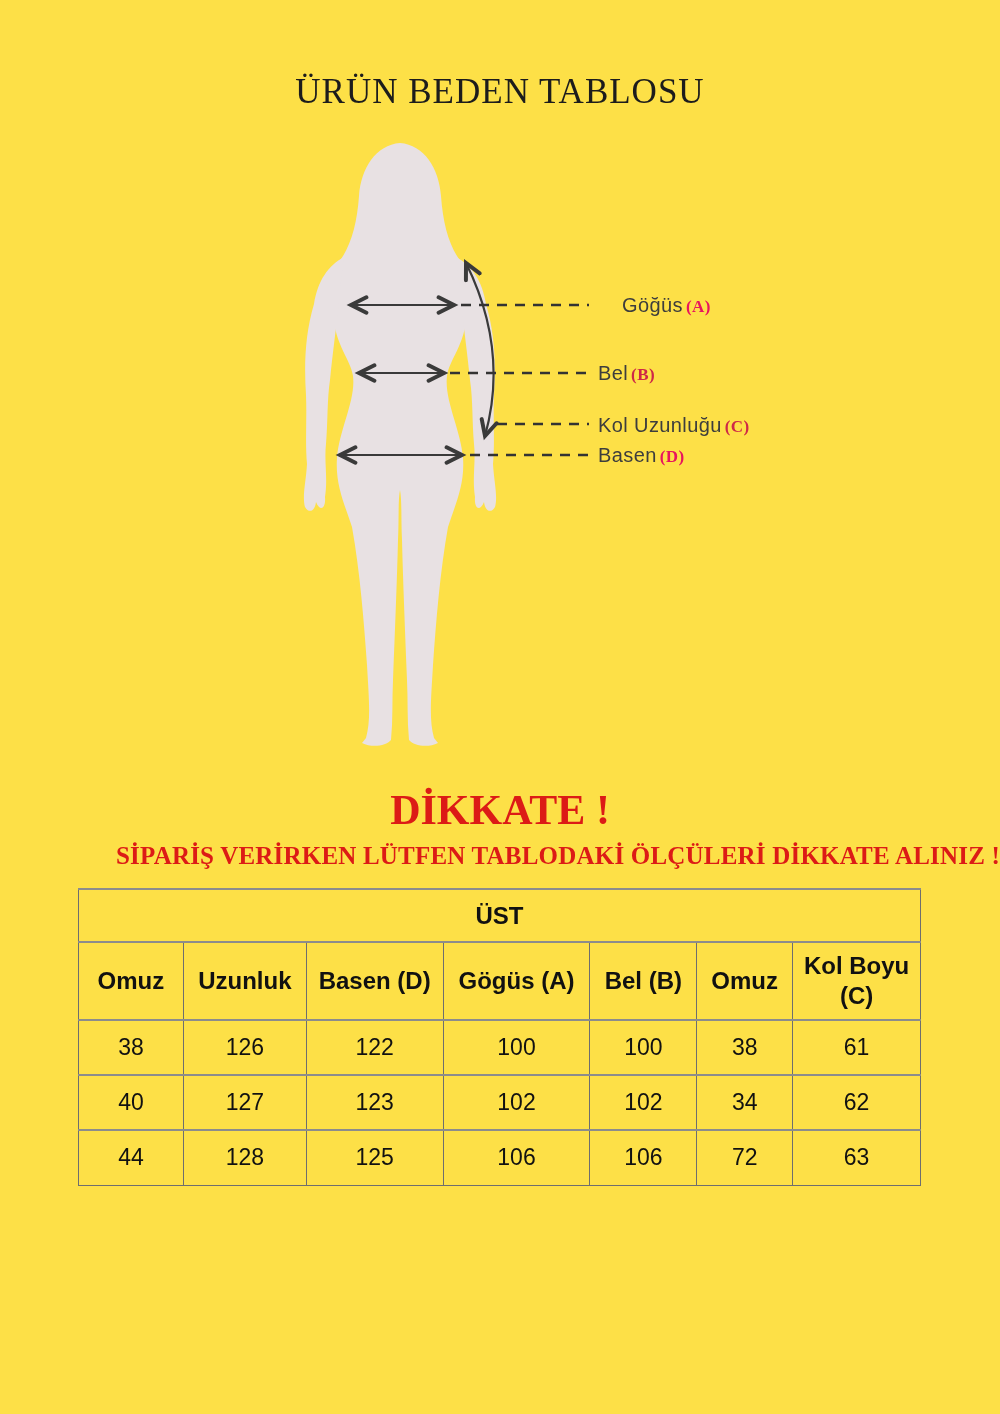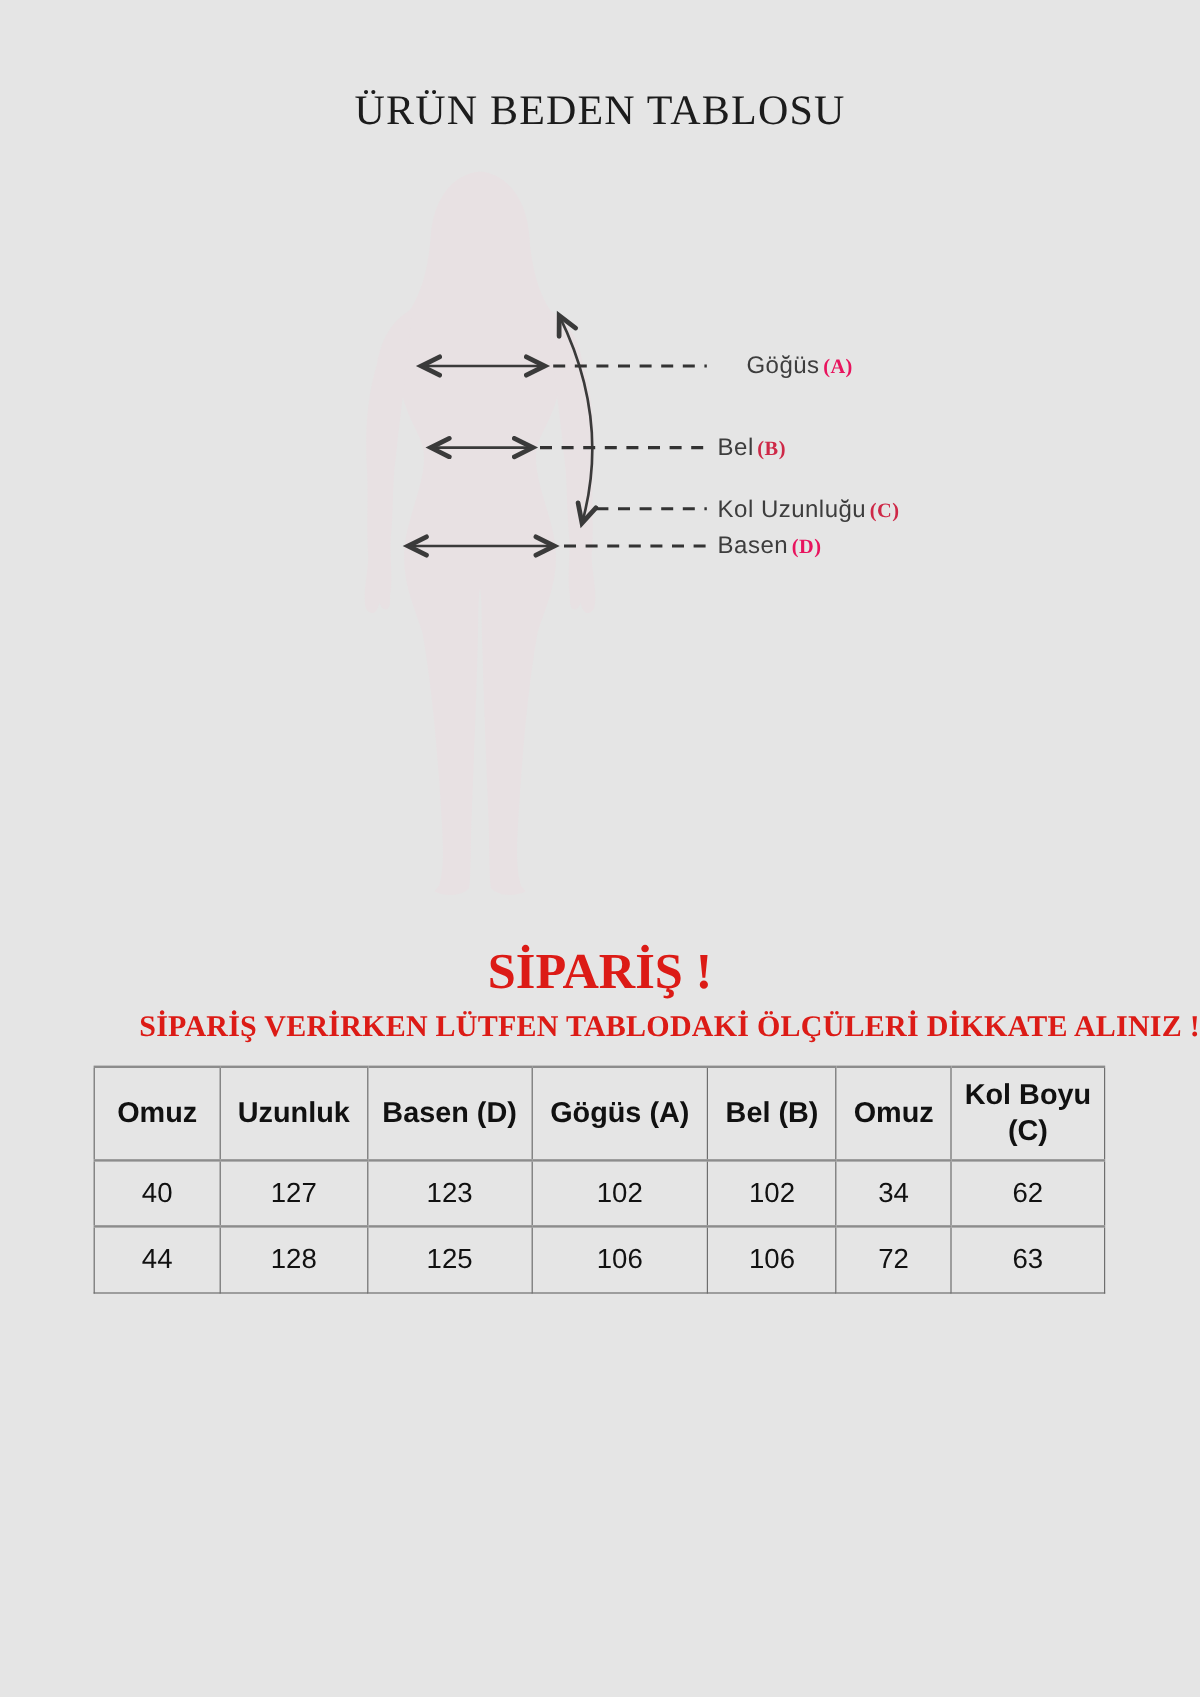--- a/index.html
+++ b/index.html
@@ -1,20 +1,20 @@
 <!DOCTYPE html>
 <html><head>
 <meta charset="utf-8">
 <style>
   html,body{margin:0;padding:0;background:#ffffff;}
   .page{
     position:relative;
     width:1000px;height:1414px;
     margin:0 auto;
-    background:#e5e5e5;
+    background:#fde047;
     font-family:"Liberation Sans",sans-serif;
     overflow:hidden;
   }
   .page-title{
     position:absolute;top:72px;left:0;width:100%;
     text-align:center;
     font-family:"Liberation Serif",serif;
     font-size:35px;font-weight:400;color:#1c1c1c;
     letter-spacing:1px;
   }
@@ -155,47 +155,59 @@
   <div class="measure-label label-bel">
     <span>Bel</span><span class="paren-letter" style="color: rgb(206, 40, 71);">(B)</span>
   </div>
   <div class="measure-label label-kol">
     <span>Kol Uzunluğu</span><span class="paren-letter" style="color: rgb(206, 40, 71);">(C)</span>
   </div>
   <div class="measure-label label-basen">
     <span>Basen</span><span class="paren-letter" style="color: rgb(232, 20, 94);">(D)</span>
   </div>
 
-  <div class="notice-heading" style="color: rgb(220, 27, 22);">SİPARİŞ !</div>
+  <div class="notice-heading" style="color: rgb(220, 27, 22);">DİKKATE !</div>
   <div class="notice-warning" style="color: rgb(220, 27, 22);">SİPARİŞ VERİRKEN LÜTFEN TABLODAKİ ÖLÇÜLERİ DİKKATE ALINIZ !</div>
 
   <div class="table-wrap">
     <table class="size-table">
       <colgroup>
         <col style="width:12.46%">
           <col style="width:14.59%">
           <col style="width:16.25%">
         <col style="width:17.44%">
           <col style="width:12.69%">
           <col style="width:11.39%">
         <col style="width:15.18%">
       </colgroup>
       <thead>
+        <tr>
+          <th class="group-header" colspan="7">ÜST</th>
+        </tr>
         <tr class="col-header-row">
           <th>Omuz</th>
           <th>Uzunluk</th>
           <th>Basen (D)</th>
           <th>Gögüs (A)</th>
           <th>Bel (B)</th>
           <th>Omuz</th>
           <th>Kol Boyu (C)</th>
         </tr>
       </thead>
       <tbody>
         <tr class="data-row">
+          <td>38</td>
+          <td>126</td>
+          <td>122</td>
+          <td>100</td>
+          <td>100</td>
+          <td>38</td>
+          <td>61</td>
+        </tr>
+        <tr class="data-row">
           <td>40</td>
           <td>127</td>
           <td>123</td>
           <td>102</td>
           <td>102</td>
           <td>34</td>
           <td>62</td>
         </tr>
         <tr class="data-row">
           <td>44</td>

